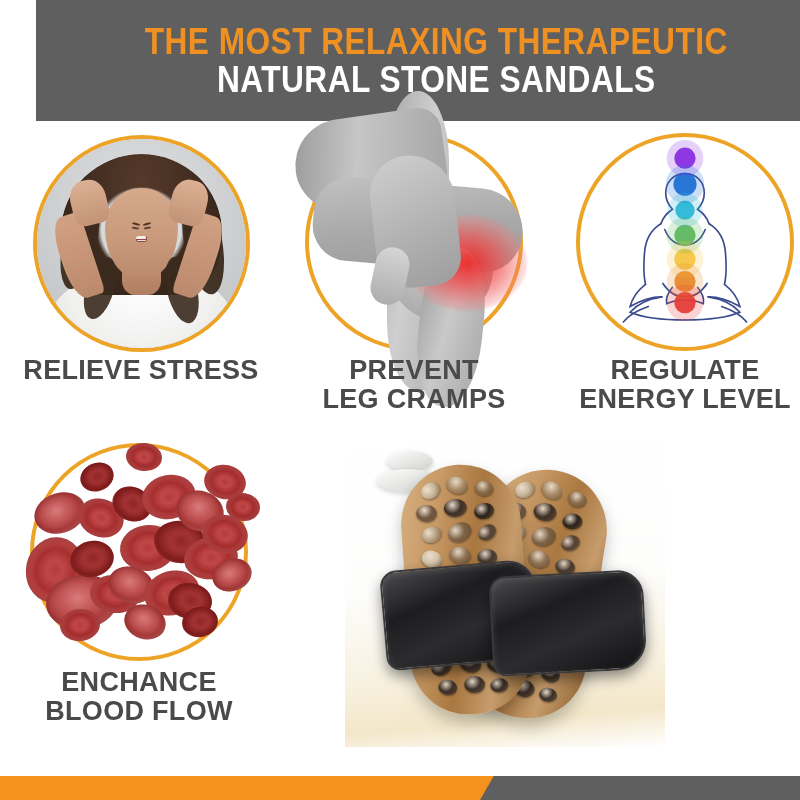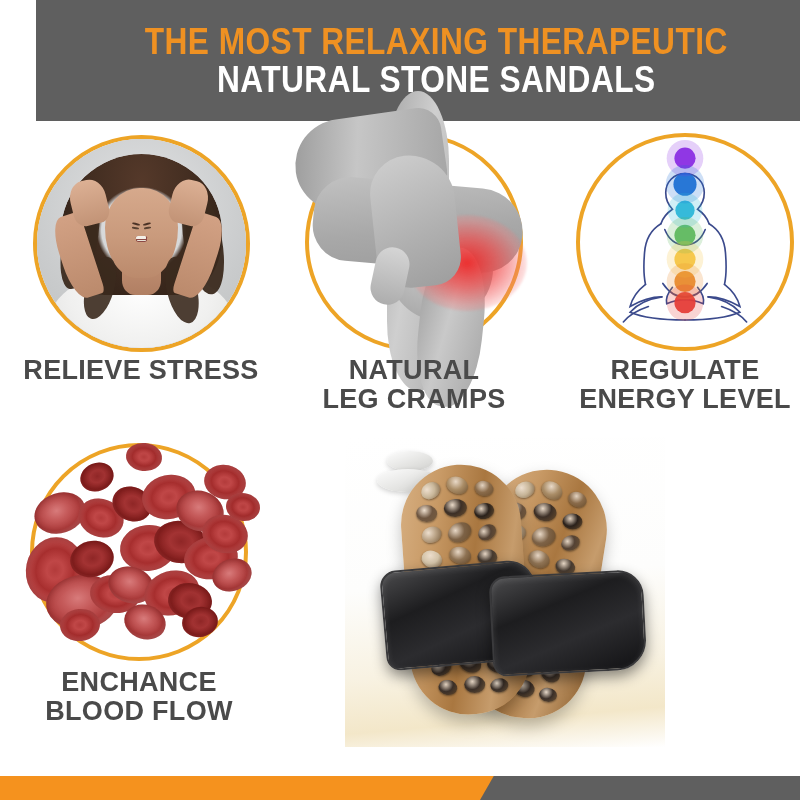--- a/index.html
+++ b/index.html
@@ -212,21 +212,21 @@
         <div class="leg thigh"></div>
         <div class="leg knee"></div>
         <div class="leg calf"></div>
         <div class="leg shin"></div>
         <div class="pain"></div>
         <div class="hand2"></div>
         <div class="thumb2"></div>
       </div>
     </div>
   </div>
-  <div class="cap" id="cap2">NATURAL
+  <div class="cap" id="cap2">PREVENT
 LEG CRAMPS</div>
 
   <div class="badge" id="c3">
     <div class="ring nocrop">
       <svg class="chakra-svg" viewBox="0 0 218 218">
         <g fill="none" stroke="#3b4a8c" stroke-width="1.7" stroke-linecap="round">
           <path d="M109 38 c-12 0 -20 9 -20 20 c0 9 4 14 7 17 c-6 4 -10 9 -12 15"></path>
           <path d="M109 38 c12 0 20 9 20 20 c0 9 -4 14 -7 17 c6 4 10 9 12 15"></path>
           <path d="M84 90 c-10 6 -16 17 -17 30 c-1 12 -1 24 1 33"></path>
           <path d="M134 90 c10 6 16 17 17 30 c1 12 1 24 -1 33"></path>

